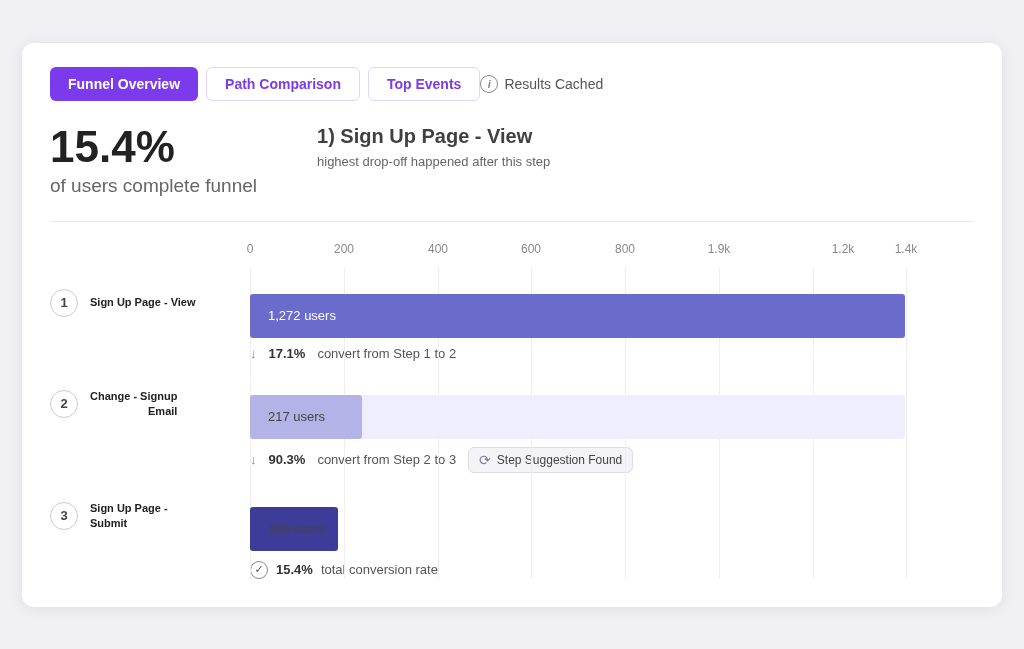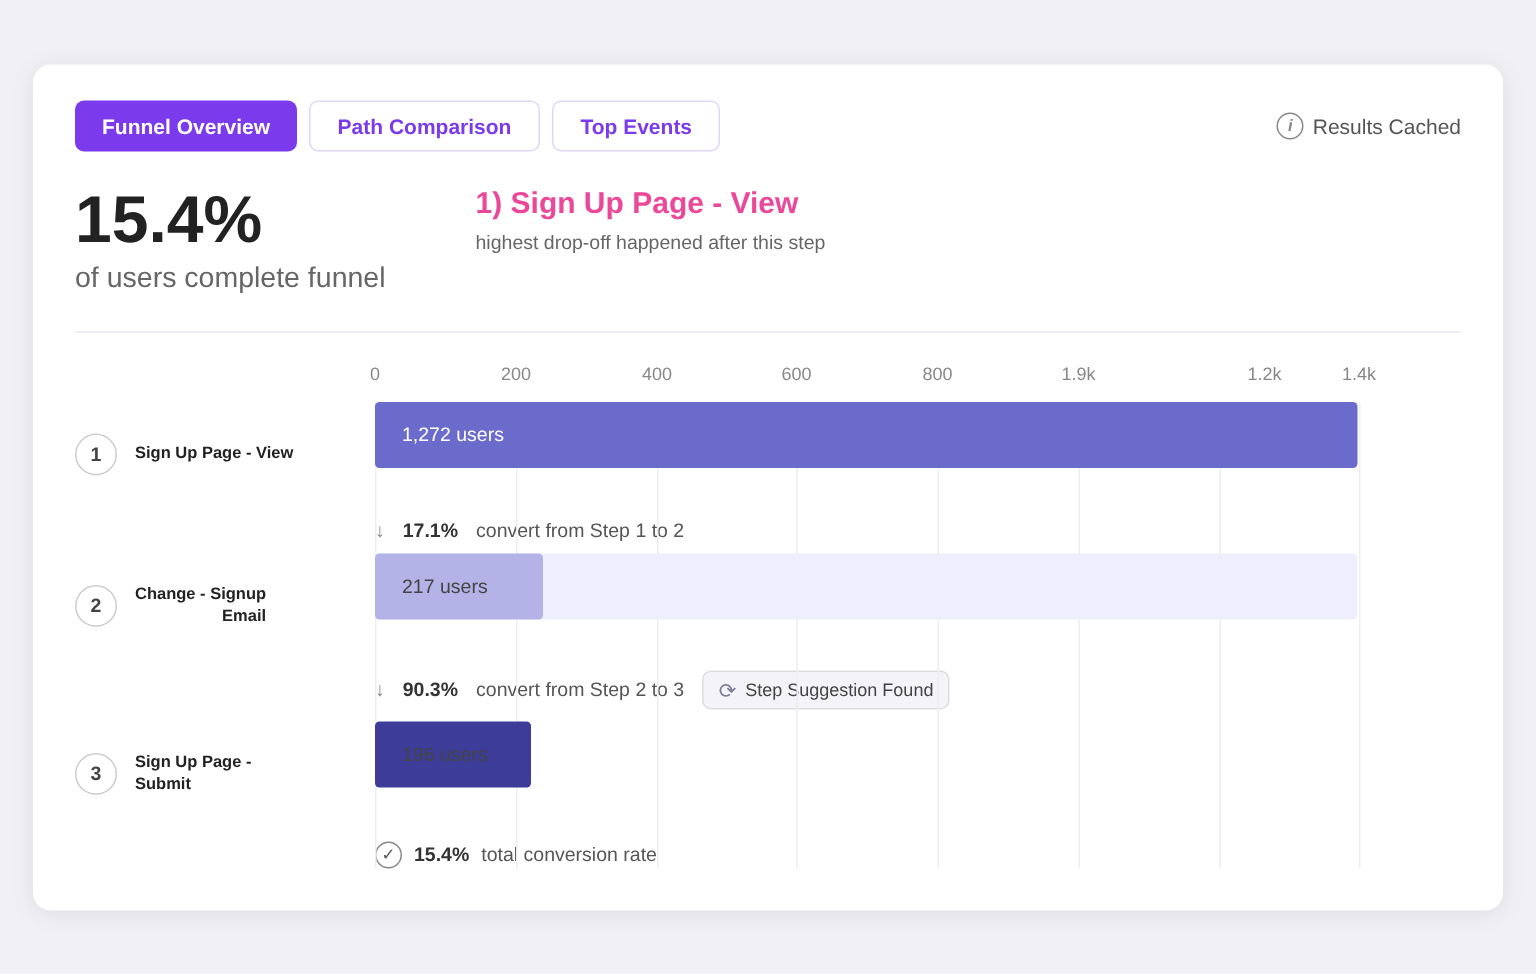--- a/index.html
+++ b/index.html
@@ -15,21 +15,20 @@
     .card {
       background: #fff;
       border-radius: 12px;
       box-shadow: 0 2px 16px rgba(0,0,0,0.08);
       width: 980px;
       padding: 24px 28px 28px;
     }
     .header-row {
       display: flex;
       align-items: center;
-      justify-content: space-between;
       margin-bottom: 24px;
     }
     .tabs {
       display: flex;
       gap: 8px;
     }
     .tab {
       padding: 8px 18px;
       border-radius: 6px;
       font-size: 14px;
@@ -79,21 +78,21 @@
       line-height: 1;
     }
     .metric-main .sub-label {
       font-size: 19px;
       color: #666;
       margin-top: 6px;
     }
     .metric-right .step-title {
       font-size: 20px;
       font-weight: 700;
-      color: #ec4899;
+      color: #404040;
       margin-bottom: 6px;
     }
     .metric-right .step-sub {
       font-size: 13px;
       color: #666;
     }
     .divider {
       border: none;
       border-top: 1px solid #e8e8ee;
       margin-bottom: 20px;
@@ -173,21 +172,21 @@
       font-size: 11px;
       font-weight: 600;
       color: #222;
       line-height: 1.35;
     }
     .bar-area {
       width: 720px;
       position: relative;
       height: 70px;
       display: flex;
-      align-items: flex-start;
+      align-items: flex-end;
     }
     .bar {
       height: 44px;
       border-radius: 3px;
       display: flex;
       align-items: center;
       padding-left: 10px;
       position: relative;
     }
     .bar-label {
@@ -197,21 +196,21 @@
       margin-left: 8px;
     }
     
     .bar-1 { background: #6b6bcc; width: 655px; }
     .bar-1-label { color: #fff; font-weight: 500; }
     
     .bar-2 { background: #b3b3e8; width: 112px; }
     
     .bar-2-track { background: #eef; width: 655px; height: 44px; border-radius: 3px; position: absolute; left: 0; }
     
-    .bar-3 { background: #3d3d99; width: 104px; }
+    .bar-3 { background: #3d3d99; width: 88px; }
 
     .conversion-row {
       display: flex;
       align-items: center;
       margin-left: 200px;
       gap: 12px;
       padding: 8px 0;
       font-size: 13px;
       color: #555;
     }

